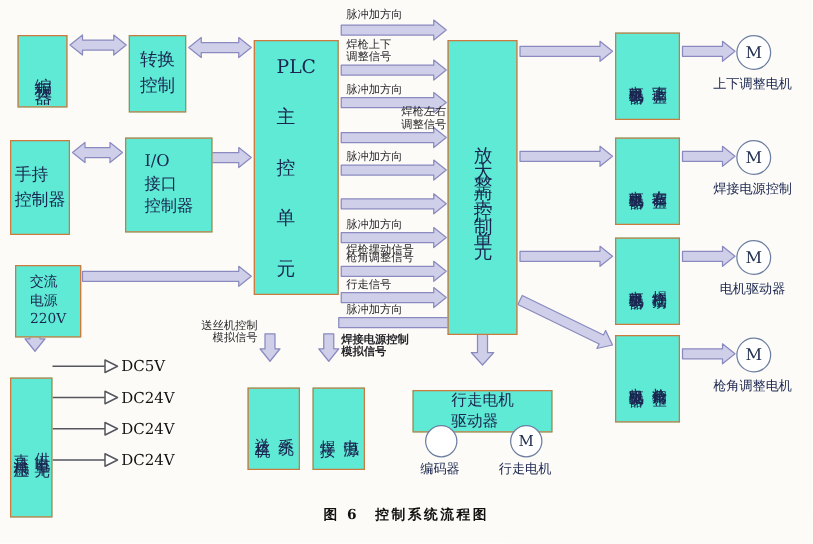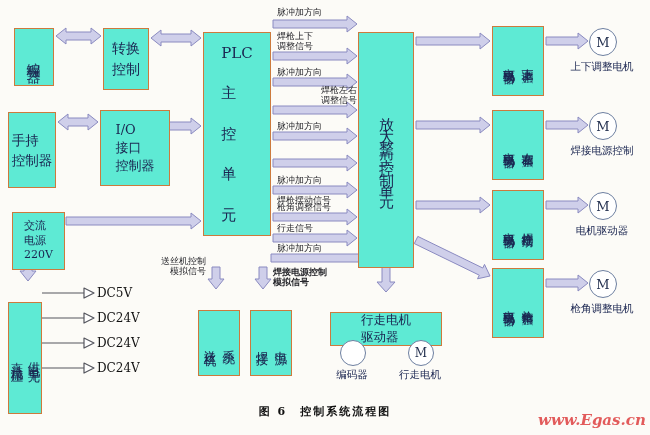--- a/index.html
+++ b/index.html
@@ -147,15 +147,14 @@
   <div class="mlabel" style="left:562px;top:144px;width:80px;">焊接电源控制</div>
   <div class="mlabel" style="left:562px;top:224px;width:80px;">电机驱动器</div>
   <div class="mlabel" style="left:562px;top:302px;width:80px;">枪角调整电机</div>
 
   <div class="dclabel" style="left:97px;top:286px;">DC5V</div>
   <div class="dclabel" style="left:97px;top:311px;">DC24V</div>
   <div class="dclabel" style="left:97px;top:336px;">DC24V</div>
   <div class="dclabel" style="left:97px;top:361px;">DC24V</div>
 
   <div class="caption">图 6　控制系统流程图</div>
-  <div class="watermark">www.Egas.cn</div>
 
 </div>
 
 </body></html>

